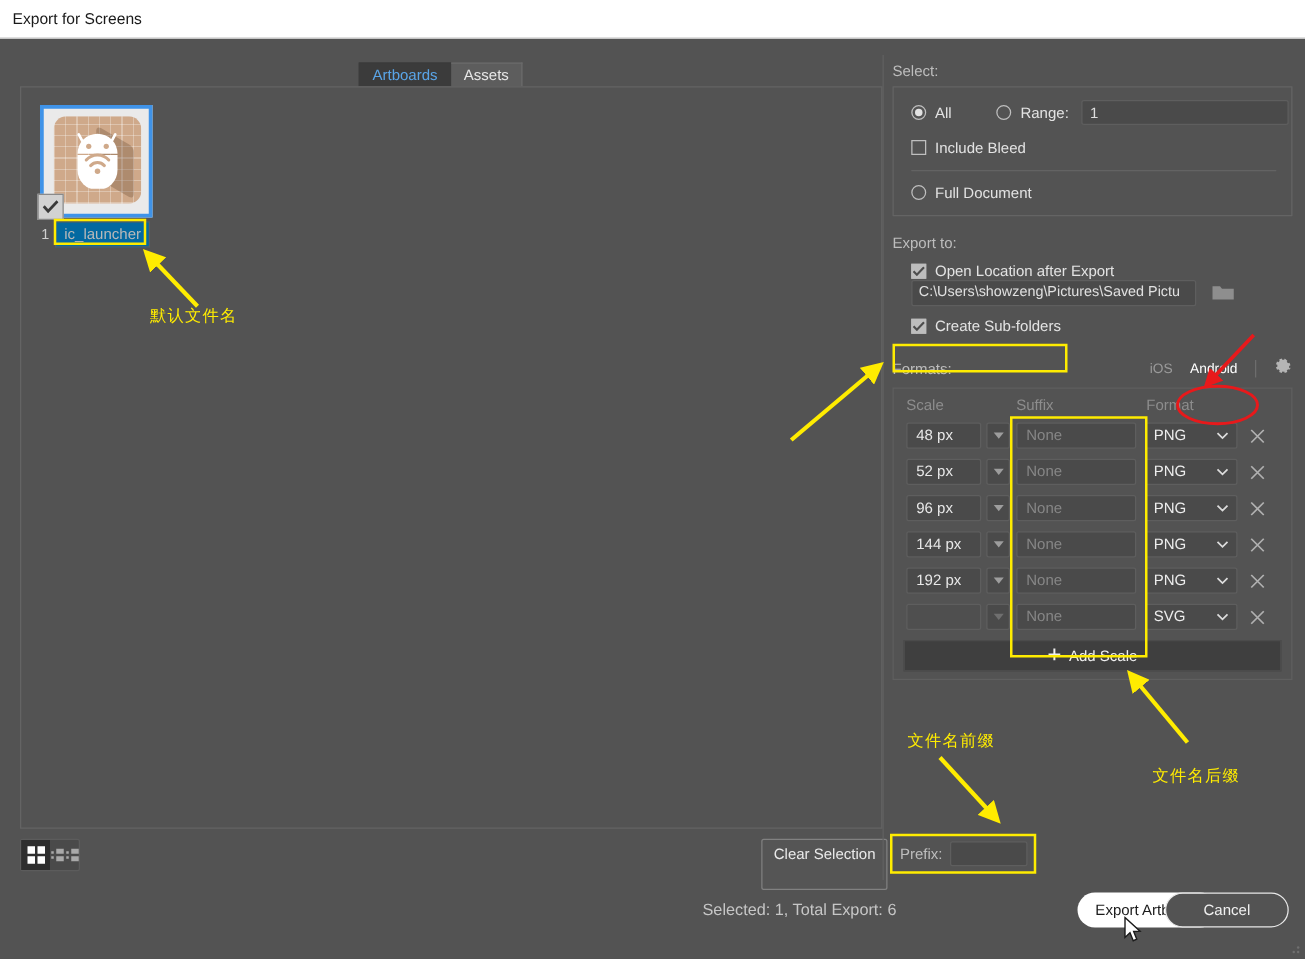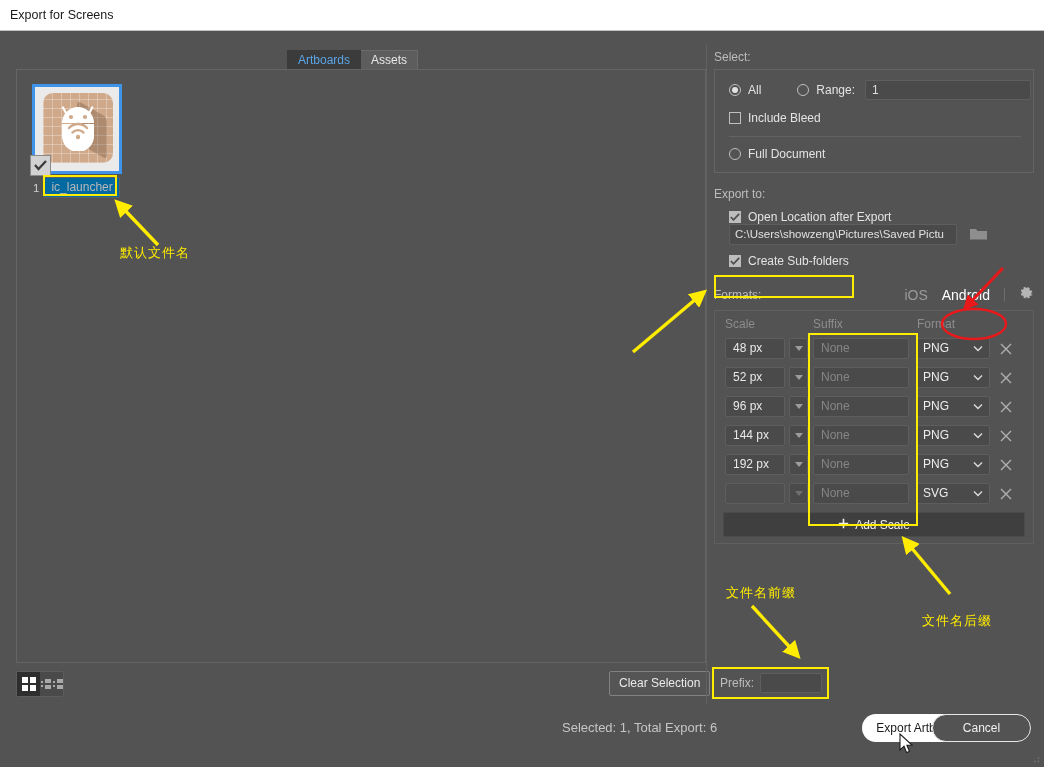--- a/index.html
+++ b/index.html
@@ -130,21 +130,21 @@
   .vt-list .col i { display: block; width: 6px; height: 4px; background: #a9a9a9; }
   .vt-list .dots { display: flex; flex-direction: column; justify-content: center; gap: 2px; }
   .vt-list .dots i { width: 2px; height: 2px; background: #a9a9a9; display: block; }
 
   
   .btn {
     background: #555555;
     border: 1px solid #818181;
     color: #eaeaea;
     font-size: 12px;
-    padding: 4px 9px 5px 9px;
+    padding: 4px 9px 21px 9px;
     border-radius: 2px;
     cursor: default;
     text-align: right;
   }
   .clear-sel {
     position: absolute; left: 609px; top: 671px;
   }
 
   
   .prefix-zone {
@@ -216,21 +216,21 @@
   .hl-subfolder {
     position: absolute; left: 0px; top: 225px;
     width: 140px; height: 23px;
     border: 2px solid #ffec00;
     pointer-events: none;
   }
 
   
   .formats-head { display: flex; align-items: center; margin-top: 18px; }
   .platform-tabs { margin-left: auto; display: flex; align-items: center; gap: 14px; }
-  .plat { font-size: 14px; color: #9a9a9a; }
+  .plat { font-size: 11px; color: #9a9a9a; }
   .plat.active { color: #ffffff; }
   .plat-sep { width: 1px; height: 14px; background: #6d6d6d; }
 
   .formats-box {
     margin-top: 6px;
     border: 1px solid #5f5f5f;
     background: #535353;
     padding: 3px 0 0 0;
   }
   .fmt-head {

